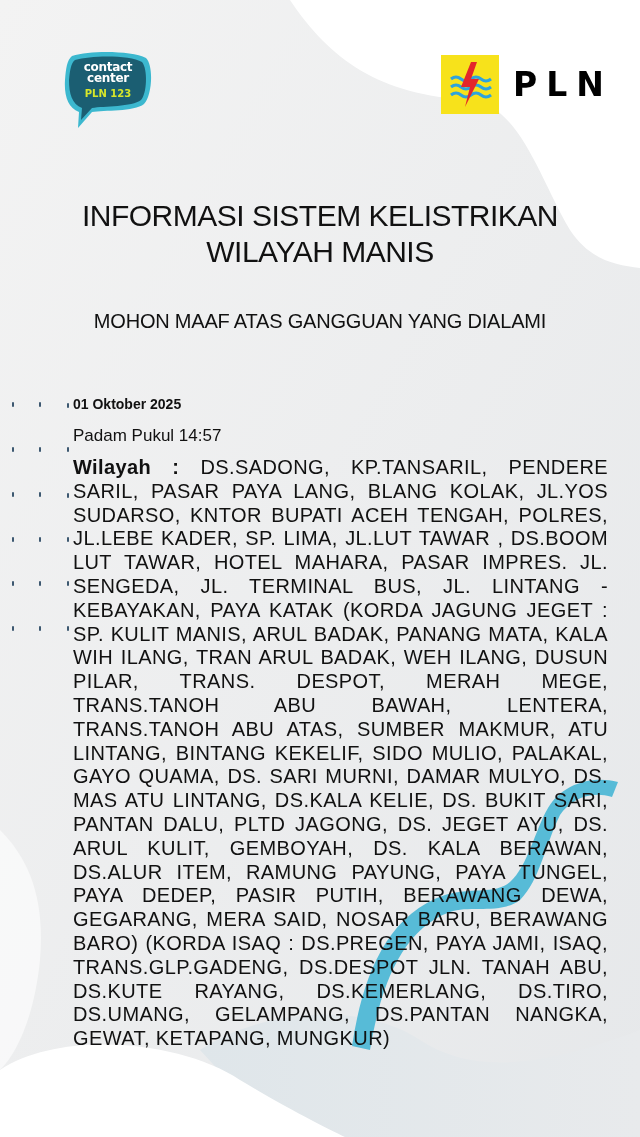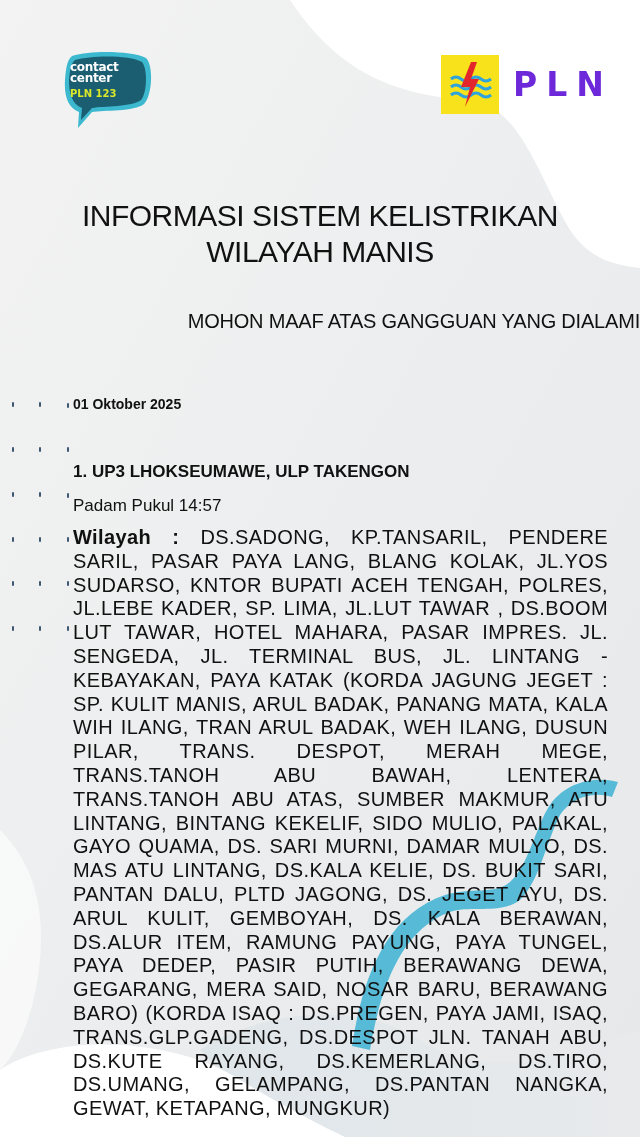--- a/index.html
+++ b/index.html
@@ -7,41 +7,41 @@
     width: 640px; height: 1137px; overflow: hidden; position: relative;
     background: #f1f1f1;
     font-family: "Liberation Sans", "DejaVu Sans", sans-serif;
     color: #111;
   }
   .bg { position: absolute; inset: 0; z-index: 0; }
   .logo-cc {
     position: absolute; left: 62px; top: 52px; width: 90px; height: 82px; z-index: 2;
   }
   .logo-cc .cc-text {
-    position: absolute; left: 8px; top: 10px; width: 76px; text-align: left;
+    position: absolute; left: 8px; top: 10px; width: 76px; text-align: center;
     font-family: "DejaVu Sans", sans-serif; font-weight: bold; line-height: 11px;
   }
   .logo-cc .cc-line { color: #fff; font-size: 12px; display: block; letter-spacing: -0.3px; }
   .logo-cc .cc-num { color: #d8e72a; font-size: 10px; display: block; margin-top: 4px; }
   .logo-pln {
     position: absolute; left: 441px; top: 55px; z-index: 2; display: flex; align-items: center;
   }
   .pln-box { width: 58px; height: 59px; background: #f7e21b; position: relative; }
   .pln-word {
-    margin-left: 14px; color: #6d28d9; font-family: "DejaVu Sans", sans-serif;
+    margin-left: 14px; color: #000000; font-family: "DejaVu Sans", sans-serif;
     font-weight: bold; font-size: 33px; letter-spacing: 9px;
   }
   .title {
     position: absolute; left: 0; right: 0; top: 198px; z-index: 2;
     text-align: center; font-size: 30px; line-height: 36px; color: #111;
     letter-spacing: -0.5px;
   }
   .subtitle {
     position: absolute; left: 0; right: 0; top: 310px; z-index: 2;
-    text-align: right; font-size: 20px; color: #111; letter-spacing: -0.2px;
+    text-align: center; font-size: 20px; color: #111; letter-spacing: -0.2px;
   }
   .dots { position: absolute; left: 0; top: 0; z-index: 2; }
   .dot {
     position: absolute; width: 2px; height: 5px; background: #3d5870; border-radius: 1px;
   }
   .content {
     position: absolute; left: 73px; top: 396px; width: 535px; z-index: 3;
   }
   .date { font-weight: bold; font-size: 14px; margin: 0; }
   .section-title { font-weight: bold; font-size: 17px; margin-top: 50px; }
@@ -124,16 +124,15 @@
   <span class="dot" style="left:12px;top:581px"></span>
     <span class="dot" style="left:39px;top:581px"></span>
     <span class="dot" style="left:67px;top:581px"></span>
   <span class="dot" style="left:12px;top:626px"></span>
     <span class="dot" style="left:39px;top:626px"></span>
     <span class="dot" style="left:67px;top:626px"></span>
 </div>
 
 <div class="content">
   <div class="date">01 Oktober 2025</div>
-  <div class="section-title">1. UP3 LHOKSEUMAWE, ULP TAKENGON</div>
   <div class="padam">Padam Pukul 14:57</div>
   <div class="wilayah"><b>Wilayah :</b> <span>DS.SADONG, KP.TANSARIL, PENDERE SARIL, PASAR PAYA LANG, BLANG KOLAK, JL.YOS SUDARSO, KNTOR BUPATI ACEH TENGAH, POLRES, JL.LEBE KADER, SP. LIMA, JL.LUT TAWAR , DS.BOOM LUT TAWAR, HOTEL MAHARA, PASAR IMPRES. JL. SENGEDA, JL. TERMINAL BUS, JL. LINTANG - KEBAYAKAN, PAYA KATAK (KORDA JAGUNG JEGET : SP. KULIT MANIS, ARUL BADAK, PANANG MATA, KALA WIH ILANG, TRAN ARUL BADAK, WEH ILANG, DUSUN PILAR, TRANS. DESPOT, MERAH MEGE, TRANS.TANOH ABU BAWAH, LENTERA, TRANS.TANOH ABU ATAS, SUMBER MAKMUR, ATU LINTANG, BINTANG KEKELIF, SIDO MULIO, PALAKAL, GAYO QUAMA, DS. SARI MURNI, DAMAR MULYO, DS. MAS ATU LINTANG, DS.KALA KELIE, DS. BUKIT SARI, PANTAN DALU, PLTD JAGONG, DS. JEGET AYU, DS. ARUL KULIT, GEMBOYAH, DS. KALA BERAWAN, DS.ALUR ITEM, RAMUNG PAYUNG, PAYA TUNGEL, PAYA DEDEP, PASIR PUTIH, BERAWANG DEWA, GEGARANG, MERA SAID, NOSAR BARU, BERAWANG BARO) (KORDA ISAQ : DS.PREGEN, PAYA JAMI, ISAQ, TRANS.GLP.GADENG, DS.DESPOT JLN. TANAH ABU, DS.KUTE RAYANG, DS.KEMERLANG, DS.TIRO, DS.UMANG, GELAMPANG, DS.PANTAN NANGKA, GEWAT, KETAPANG, MUNGKUR)</span></div>
 </div>
 
 </body></html>

